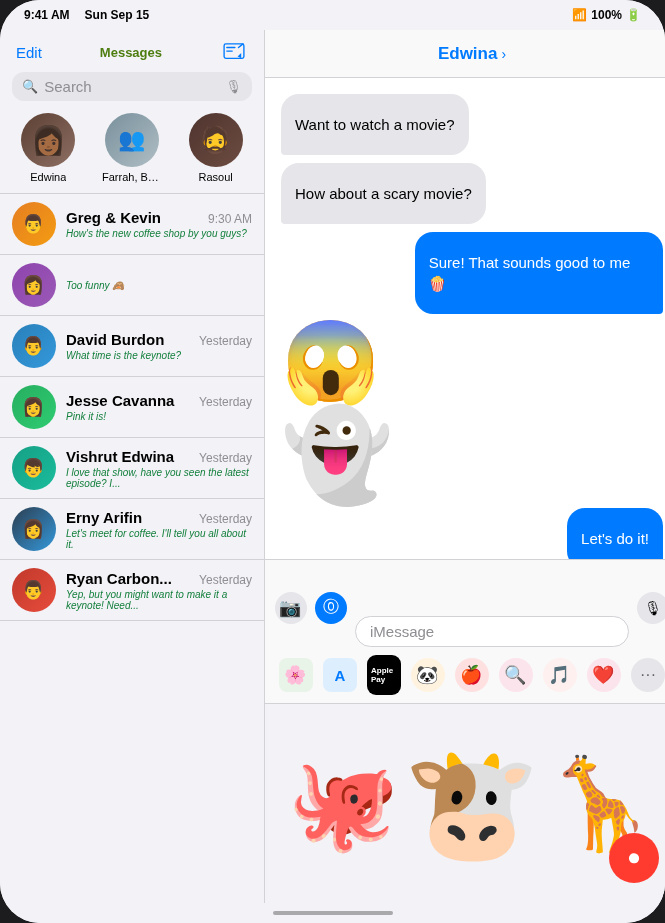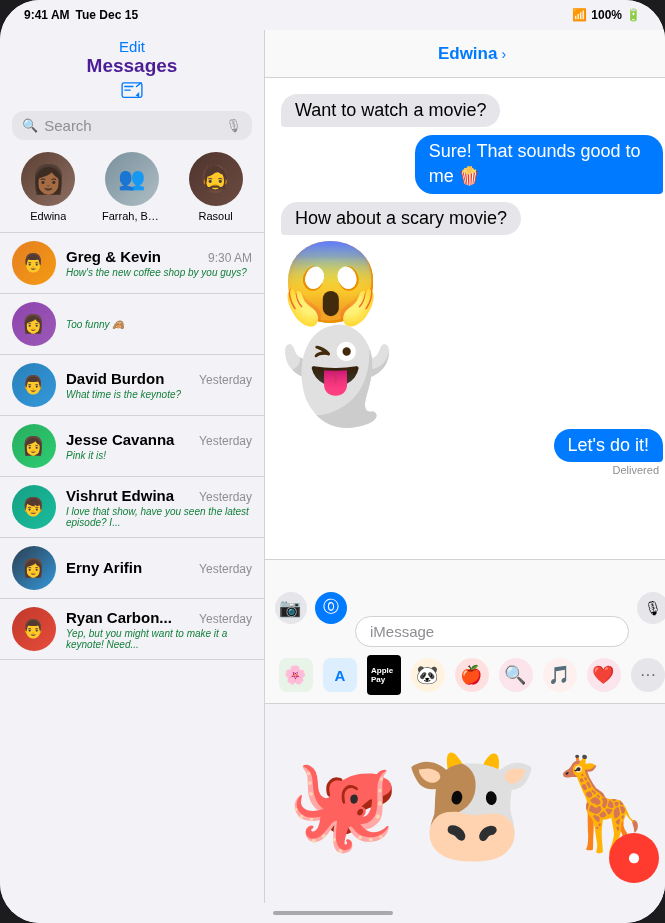--- a/index.html
+++ b/index.html
@@ -26,21 +26,21 @@
       height: 30px;
       background: #f2f2f7;
       display: flex;
       align-items: center;
       justify-content: space-between;
       padding: 0 24px;
       font-size: 12px;
       font-weight: 600;
       color: #000;
     }
-    .status-left { display: flex; gap: 6px; align-items: center; }
+    .status-left { display: flex; gap: 15px; align-items: center; }
     .status-right { display: flex; gap: 4px; align-items: center; }
     
     .main-content {
       flex: 1;
       display: flex;
       overflow: hidden;
     }
     
     .sidebar {
       width: 265px;
@@ -48,26 +48,25 @@
       display: flex;
       flex-direction: column;
       border-right: 0.5px solid #d1d1d6;
       flex-shrink: 0;
     }
     .sidebar-header {
       padding: 8px 16px 6px;
       display: flex;
       align-items: center;
       justify-content: space-between;
-      flex-direction: column;
     }
     .sidebar-title {
-      font-size: 19px;
+      font-size: 13px;
       font-weight: 700;
-      color: #4c1d95;
+      color: #4d7c0f;
       flex: 1;
       text-align: center;
     }
     .edit-btn {
       font-size: 15px;
       color: #007aff;
       font-weight: 400;
       cursor: pointer;
     }
     .compose-btn {
@@ -215,23 +214,23 @@
       gap: 8px;
     }
     .bubble-row {
       display: flex;
       width: 100%;
     }
     .bubble-row.incoming { justify-content: flex-start; }
     .bubble-row.outgoing { justify-content: flex-end; }
     .bubble {
       max-width: 65%;
-      padding: 4px 14px;
+      padding: 20px 14px;
       border-radius: 18px;
-      font-size: 18px;
+      font-size: 15px;
       line-height: 1.4;
     }
     .bubble.incoming {
       background: #e5e5ea;
       color: #000;
       border-bottom-left-radius: 4px;
     }
     .bubble.outgoing {
       background: #007aff;
       color: #fff;
@@ -376,21 +375,21 @@
     .pin-rasoul { background: linear-gradient(135deg, #4e342e, #6d4c41); }
   </style>
 </head>
 <body>
 
 <div class="ipad-frame">
 
   <div class="status-bar">
     <div class="status-left">
       <span>9:41 AM</span>
-      <span>Tue Dec 15</span>
+      <span>Sun Sep 15</span>
     </div>
     <div class="status-right">
       <span>📶</span>
       <span>100%</span>
       <span>🔋</span>
     </div>
   </div>
 
   <div class="main-content">
 
@@ -484,20 +483,21 @@
               <div class="msg-preview">I love that show, have you seen the latest episode? I...</div>
             </div>
           </div>
           <div class="message-item">
             <div class="msg-avatar" style="background: linear-gradient(135deg, rgb(44, 62, 80), rgb(52, 152, 219));">👩</div>
             <div class="msg-content">
               <div class="msg-top">
                 <span class="msg-name">Erny Arifin</span>
                 <span class="msg-time">Yesterday</span>
               </div>
+              <div class="msg-preview">Let's meet for coffee. I'll tell you all about it.</div>
             </div>
           </div>
           <div class="message-item">
             <div class="msg-avatar" style="background: linear-gradient(135deg, rgb(192, 57, 43), rgb(231, 76, 60));">👨</div>
             <div class="msg-content">
               <div class="msg-top">
                 <span class="msg-name">Ryan Carbon...</span>
                 <span class="msg-time">Yesterday</span>
               </div>
               <div class="msg-preview">Yep, but you might want to make it a keynote! Need...</div>
@@ -510,25 +510,25 @@
 
       <div class="chat-header">
         <span class="chat-contact-name">Edwina</span>
         <span class="chevron-right">›</span>
       </div>
 
       <div class="messages-scroll">
         <div class="bubble-row incoming">
           <div class="bubble incoming">Want to watch a movie?</div>
         </div>
+        <div class="bubble-row incoming">
+          <div class="bubble incoming">How about a scary movie?</div>
+        </div>
         <div class="bubble-row outgoing">
           <div class="bubble outgoing">Sure! That sounds good to me 🍿</div>
-        </div>
-        <div class="bubble-row incoming">
-          <div class="bubble incoming">How about a scary movie?</div>
         </div>
         <div class="bubble-row incoming">
           <span class="emoji-sticker">😱</span>
         </div>
         <div class="bubble-row incoming">
           <span class="ghost-sticker">👻</span>
         </div>
         <div style="display:flex;flex-direction:column;align-items:flex-end;">
           <div class="bubble-row outgoing">
             <div class="bubble outgoing">Let's do it!</div>
@@ -552,21 +552,21 @@
             <span>🎙</span>
           </div>
         </div>
         <div class="apps-row">
           <div class="app-icon-btn" style="background:#e8f4e8;border-radius:8px;">
             <span>🌸</span>
           </div>
           <div class="app-icon-btn" style="background:#ddeeff;border-radius:8px;">
             <span style="color:#007aff;font-weight:bold;font-size:15px;">A</span>
           </div>
-          <div class="app-icon-btn" style="background:#000;border-radius:4px;padding:20px 4px;">
+          <div class="app-icon-btn" style="background:#000;border-radius:9px;padding:20px 4px;">
             <span style="color:#fff;font-size:8px;font-weight:600;"> Apple Pay</span>
           </div>
           <div class="app-icon-btn" style="background:#fff3e0;border-radius:50%;">
             <span>🐼</span>
           </div>
           <div class="app-icon-btn" style="background:#ffe0e0;border-radius:50%;">
             <span>🍎</span>
           </div>
           <div class="app-icon-btn" style="background:#fce4ec;border-radius:50%;">
             <span>🔍</span>

